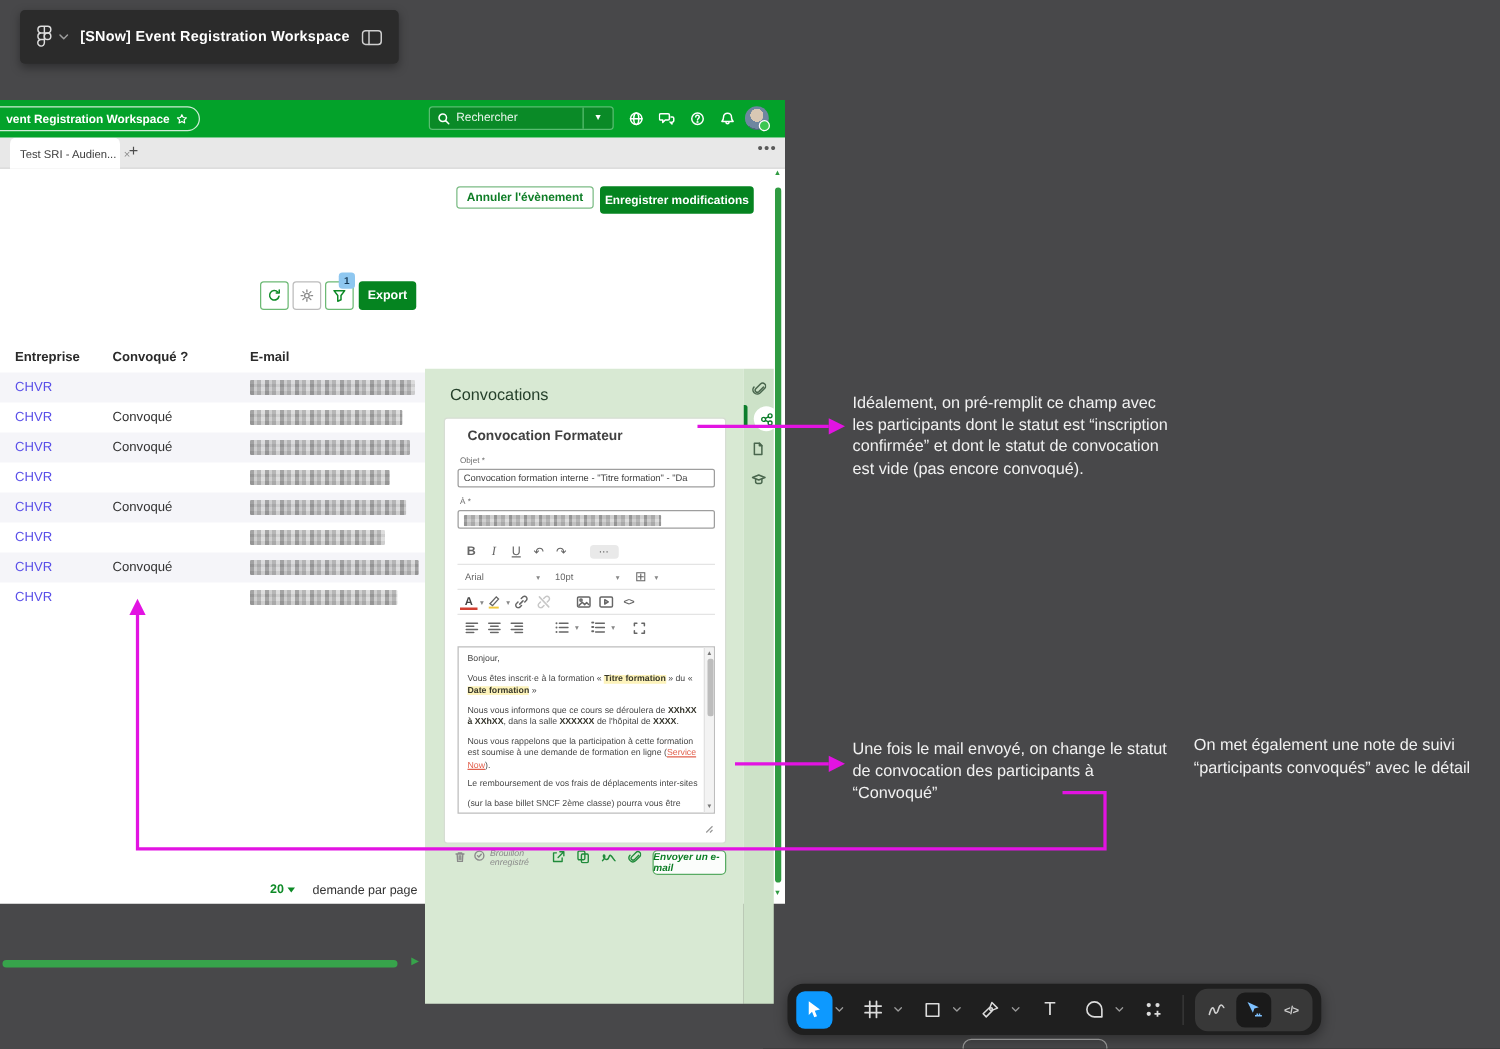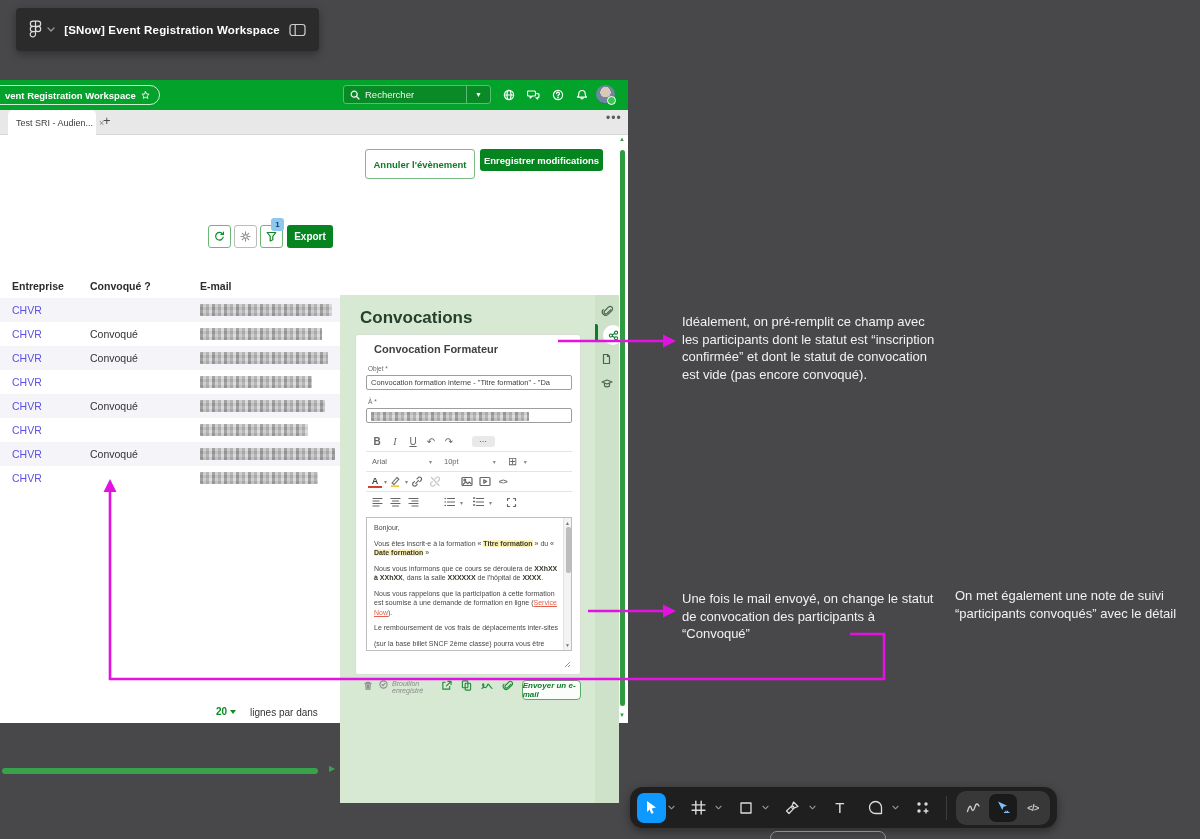--- a/index.html
+++ b/index.html
@@ -54,21 +54,21 @@
     repeating-linear-gradient(0deg,rgba(140,140,140,.5) 0 3px,rgba(205,205,205,.5) 3px 6px);}
   .t-mail{left:200px;top:6px;height:12px;}
 
   .hscroll{left:2px;top:688px;width:316px;height:6px;border-radius:3px;background:#37a34b;}
   .pag{font-size:10px;color:#333;}
   .pgsize{color:#0d8a26;font-weight:700;font-size:10px;}
   .tri-down{display:inline-block;width:0;height:0;border-left:3.5px solid transparent;border-right:3.5px solid transparent;border-top:4.5px solid #0d8a26;margin-left:3px;}
 
   
   .convo{left:340px;top:215px;width:255px;height:508px;background:#d8e9d3;}
-  .convo-title{font-size:17px;font-weight:700;color:#25402b;}
+  .convo-title{font-size:13px;font-weight:400;color:#25402b;}
   .card{left:15px;top:39px;width:226px;height:341px;background:#fff;border:1px solid #d6ddd3;border-radius:3px;}
   .lbl{font-size:6.5px;color:#6a6a6a;}
   .inp{border:1px solid #9e9e9e;border-radius:2px;background:#fff;font-size:7.5px;color:#414141;
     display:flex;align-items:center;padding:0 4px;white-space:nowrap;overflow:hidden;}
   .rte{left:10px;top:97px;width:206px;}
   .rte-row{display:flex;align-items:center;height:20px;border-bottom:1px solid #e4e4e4;color:#666;font-size:10px;gap:0;padding:0 2px;}
   .rte-row:last-child{border-bottom:none;}
   .rte-b{display:flex;align-items:center;justify-content:center;min-width:18px;height:16px;color:#666;}
   .chip{background:#e9e9e9;border-radius:3px;padding:1px 7px;font-size:8px;color:#555;letter-spacing:1px;}
   .sel{font-size:7.5px;color:#666;}
@@ -192,21 +192,21 @@
       </span>
       <span class="abs hicon" style="left:576px;top:9px">
         <svg class="ic" width="12" height="12" viewBox="0 0 12 12">
             <path d="M6 1.5a3.2 3.2 0 00-3.2 3.2c0 2.4-.8 3-1.3 3.4h9c-.5-.4-1.3-1-1.3-3.4A3.2 3.2 0 006 1.5z"></path>
             <path d="M4.8 8.8a1.2 1.2 0 002.4 0"></path>
           </svg>
       </span>
       <span class="abs avatar"></span>
     </div>
 
-    <div class="abs btn-outline-green" style="left:365px;top:69px;width:110px;height:30px">
+    <div class="abs btn-outline-green" style="left:365px;top:69px;width:110px;height:18px">
       <span>Annuler l'évènement</span>
     </div>
     <div class="abs btn-green" style="left:480px;top:69px;width:123px;height:22px">
       <span>Enregistrer modifications</span>
     </div>
 
     <div class="abs tbl-toolbtn green-b" style="left:208px;top:145px">
       <svg class="ic" width="11" height="11" viewBox="0 0 11 11">
           <path d="M9.2 6a3.8 3.8 0 11-1-3.4"></path>
           <path d="M9.4 1v2.4H7"></path>
@@ -274,21 +274,21 @@
       <span class="t-conv"></span>
       <span class="redacted t-mail abs" style="width:118px"></span>
     </div>
 
     <div class="abs hscroll"></div>
     <span class="abs" style="left:329px;top:684px;color:#37a34b;font-size:8px">▶</span>
     <div class="abs" style="left:216px;top:626px;display:flex;align-items:center">
       <span class="pgsize">20</span>
       <span class="tri-down"></span>
     </div>
-    <span class="abs pag" style="left:250px;top:627px">lignes par dans</span>
+    <span class="abs pag" style="left:250px;top:627px">demande par page</span>
 
     <div class="abs convo">
       <span class="abs convo-title" style="left:20px;top:13px">Convocations</span>
 
       <div class="abs card">
         <span class="abs" style="left:18px;top:8px;font-size:11px;font-weight:700;color:#414141">Convocation Formateur</span>
 
         <span class="abs lbl" style="left:12px;top:30px">
           <span>Objet</span> <span>*</span>
         </span>

